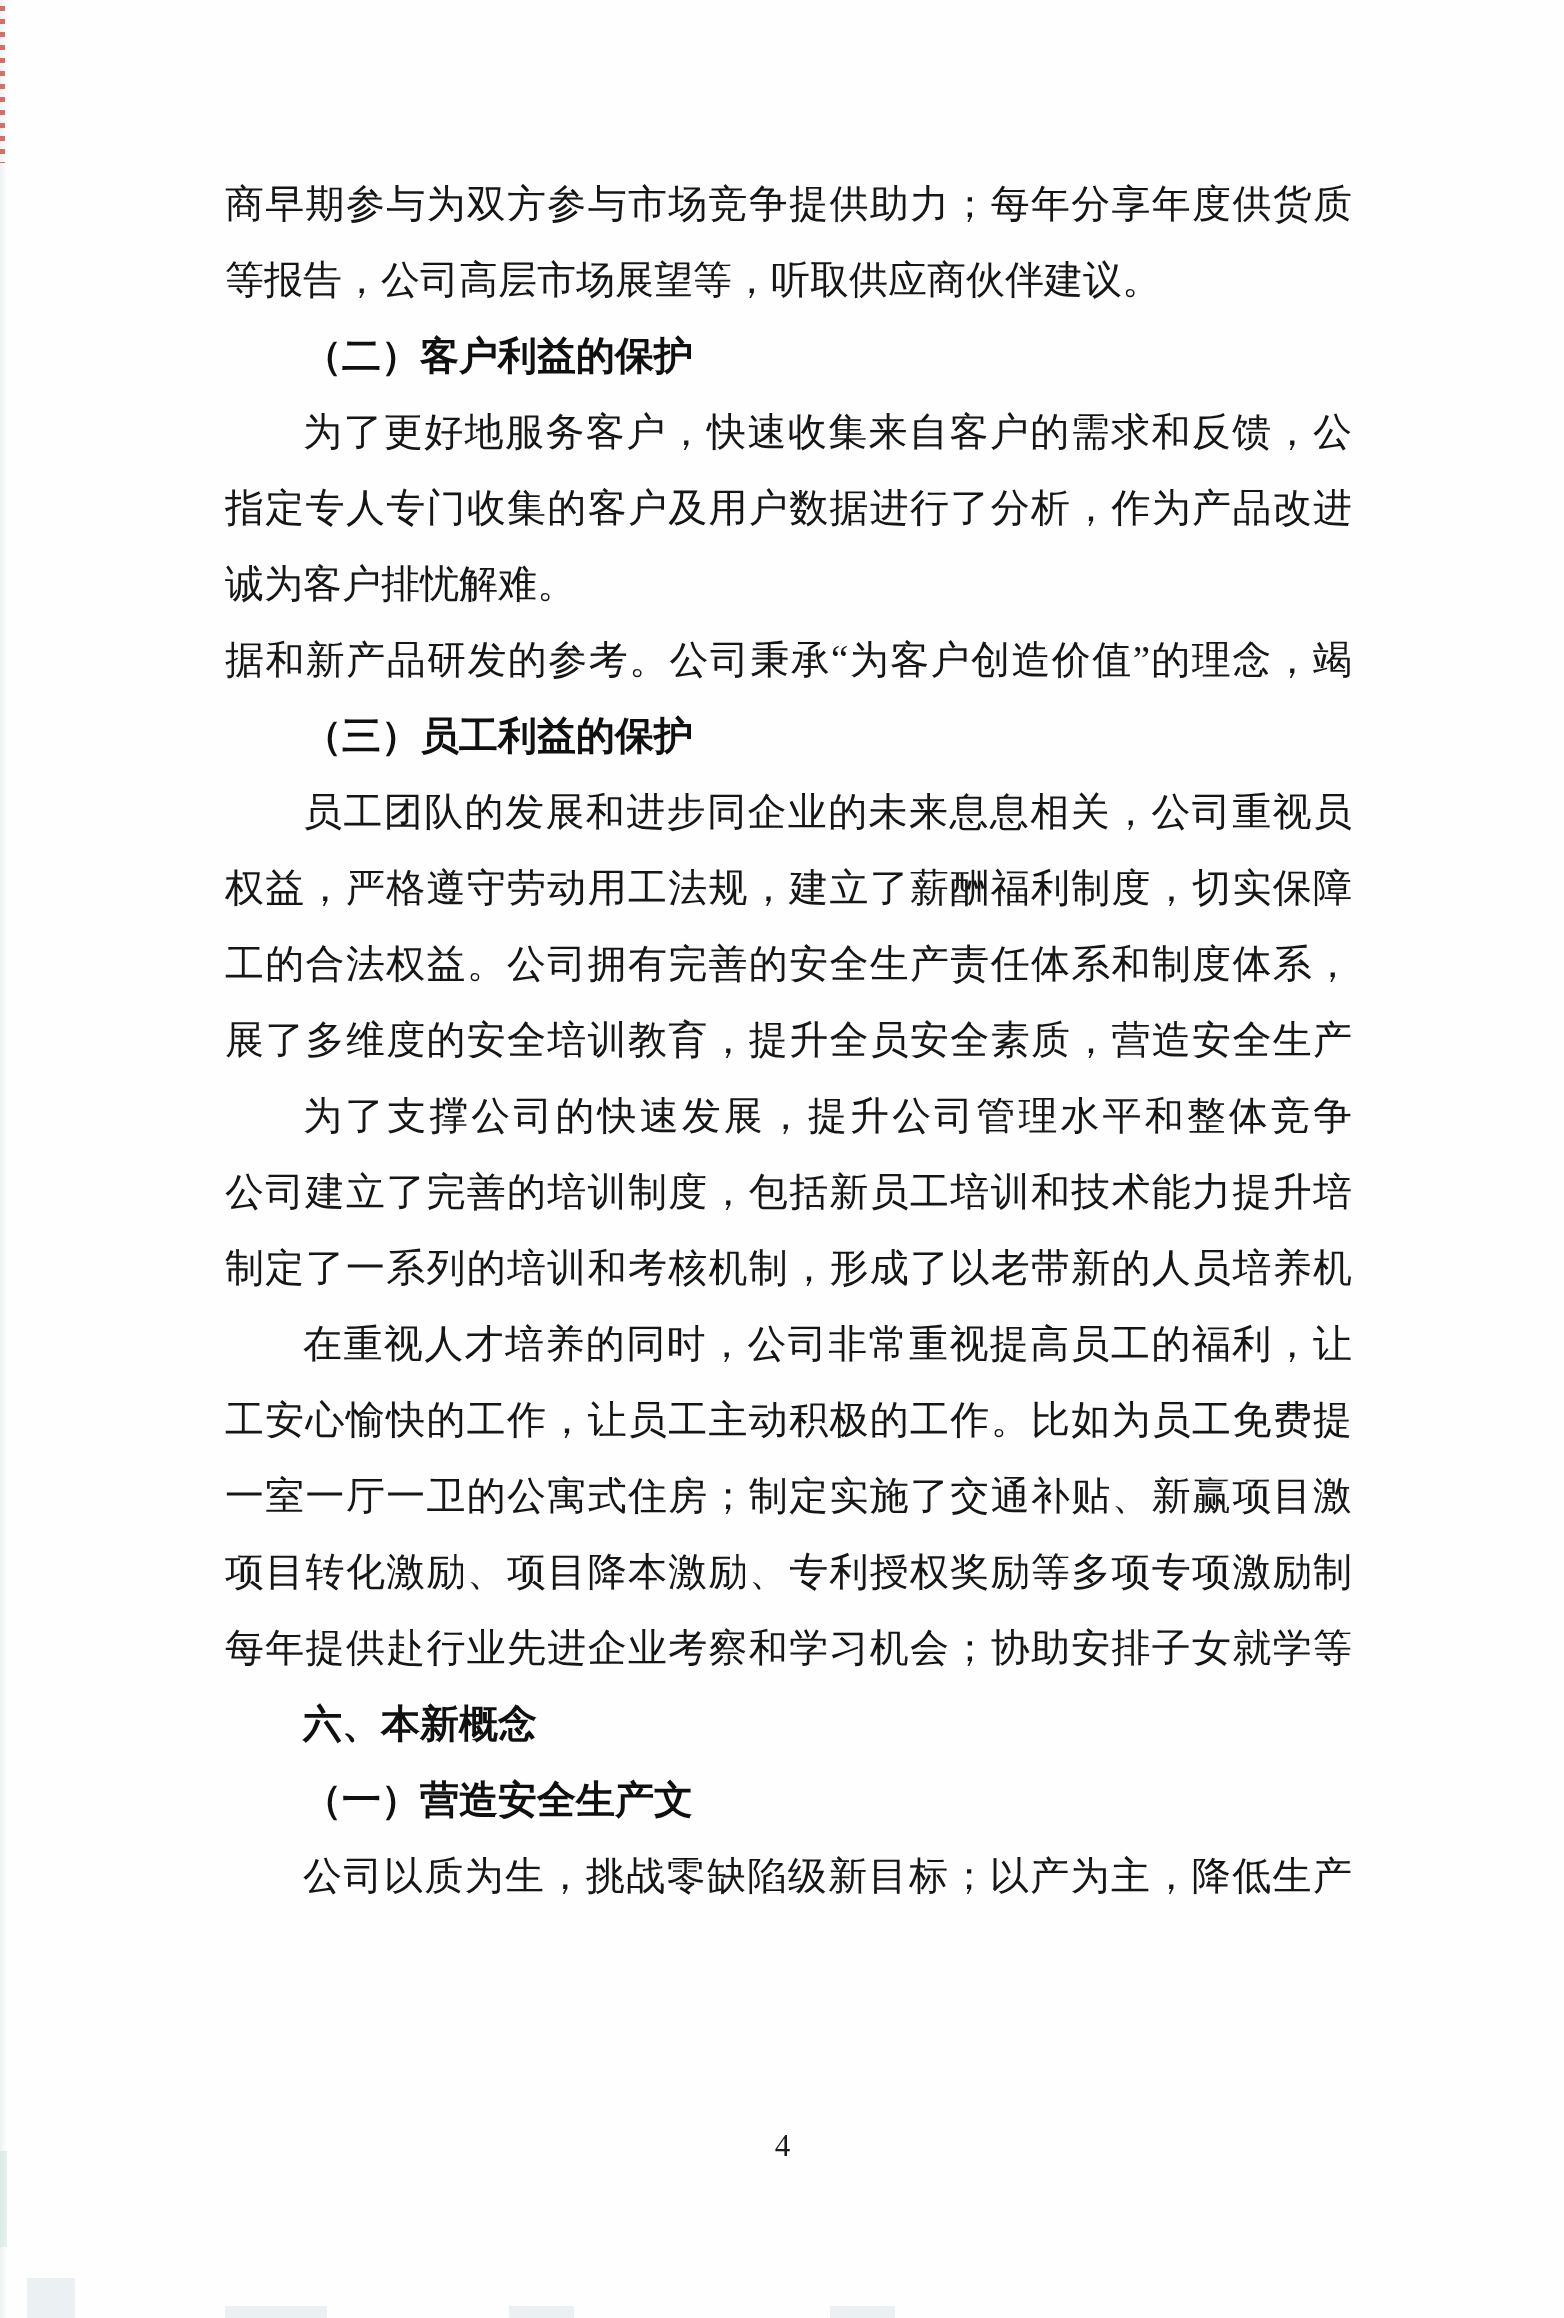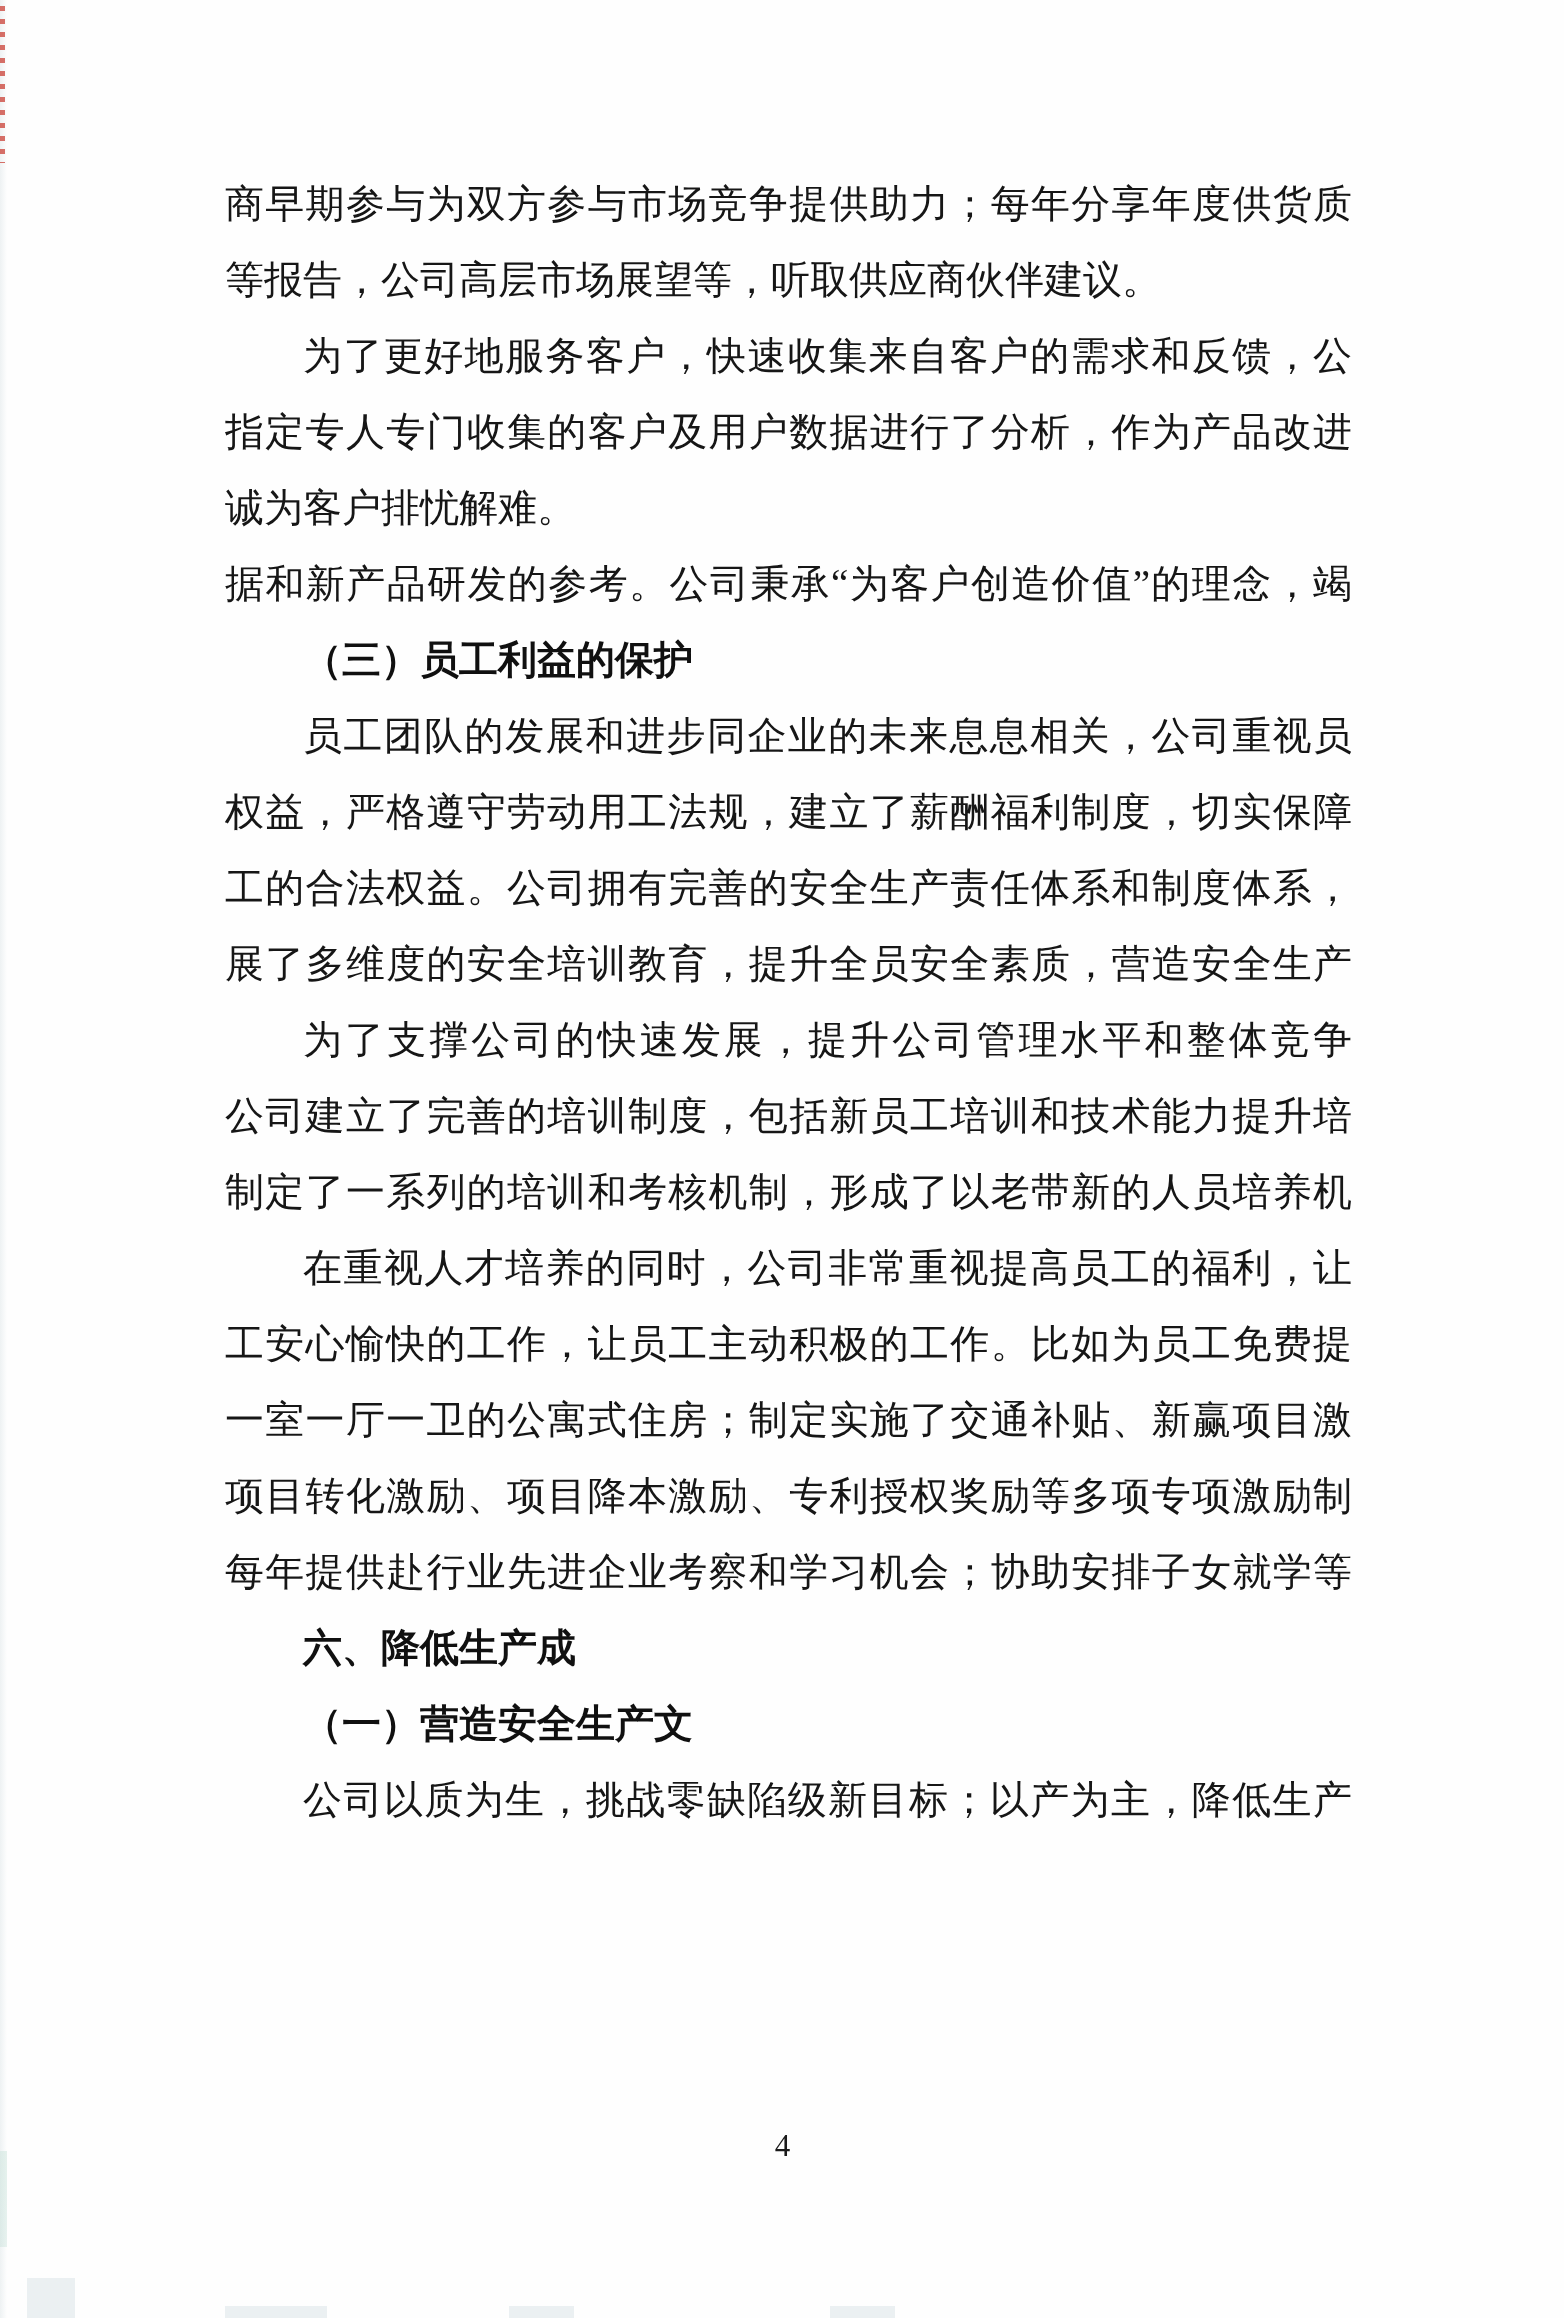--- a/index.html
+++ b/index.html
@@ -113,38 +113,39 @@
   <div class="left-cyan-tint"></div>
   <div class="bottom-patch bp1"></div>
   <div class="bottom-patch bp2"></div>
   <div class="bottom-patch bp3"></div>
   <div class="bottom-patch bp4"></div>
 
   <div class="content">
 
   <div class="line">商早期参与为双方参与市场竞争提供助力；每年分享年度供货质量</div>
       <div class="line no-justify">等报告，公司高层市场展望等，听取供应商伙伴建议。</div>
+      <div class="line heading indent no-justify">（二）客户利益的保护</div>
       <div class="line indent">为了更好地服务客户，快速收集来自客户的需求和反馈，公司</div>
       <div class="line">指定专人专门收集的客户及用户数据进行了分析，作为产品改进依</div>
       <div class="line no-justify">诚为客户排忧解难。</div>
       <div class="line">据和新产品研发的参考。公司秉承“为客户创造价值”的理念，竭</div>
       <div class="line heading indent no-justify">（三）员工利益的保护</div>
       <div class="line indent">员工团队的发展和进步同企业的未来息息相关，公司重视员工</div>
       <div class="line">权益，严格遵守劳动用工法规，建立了薪酬福利制度，切实保障员</div>
       <div class="line">工的合法权益。公司拥有完善的安全生产责任体系和制度体系，开</div>
       <div class="line">展了多维度的安全培训教育，提升全员安全素质，营造安全生产文</div>
       <div class="line indent">为了支撑公司的快速发展，提升公司管理水平和整体竞争力，</div>
       <div class="line">公司建立了完善的培训制度，包括新员工培训和技术能力提升培训，</div>
       <div class="line">制定了一系列的培训和考核机制，形成了以老带新的人员培养机制。</div>
       <div class="line indent">在重视人才培养的同时，公司非常重视提高员工的福利，让员</div>
       <div class="line">工安心愉快的工作，让员工主动积极的工作。比如为员工免费提供</div>
       <div class="line">一室一厅一卫的公寓式住房；制定实施了交通补贴、新赢项目激励、</div>
       <div class="line">项目转化激励、项目降本激励、专利授权奖励等多项专项激励制度；</div>
       <div class="line">每年提供赴行业先进企业考察和学习机会；协助安排子女就学等等。</div>
-      <div class="line heading indent no-justify">六、降低生产成</div>
+      <div class="line heading indent no-justify">六、本新概念</div>
       <div class="line heading indent no-justify">（一）营造安全生产文</div>
       <div class="line indent">公司以质为生，挑战零缺陷级新目标；以产为主，降低生产成</div>
     </div>
 
   <div class="page-number">4</div>
 
 </div>
 
 
 </body></html>

